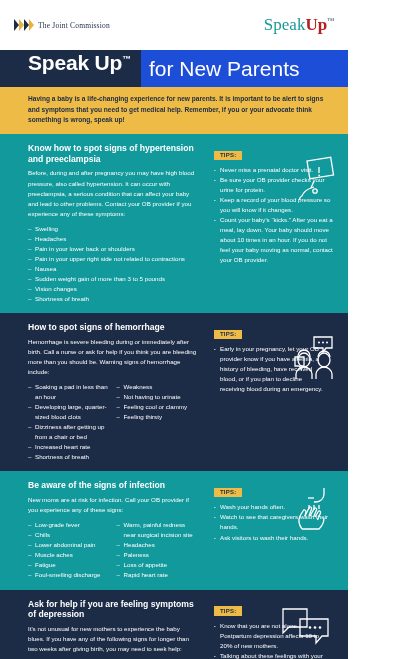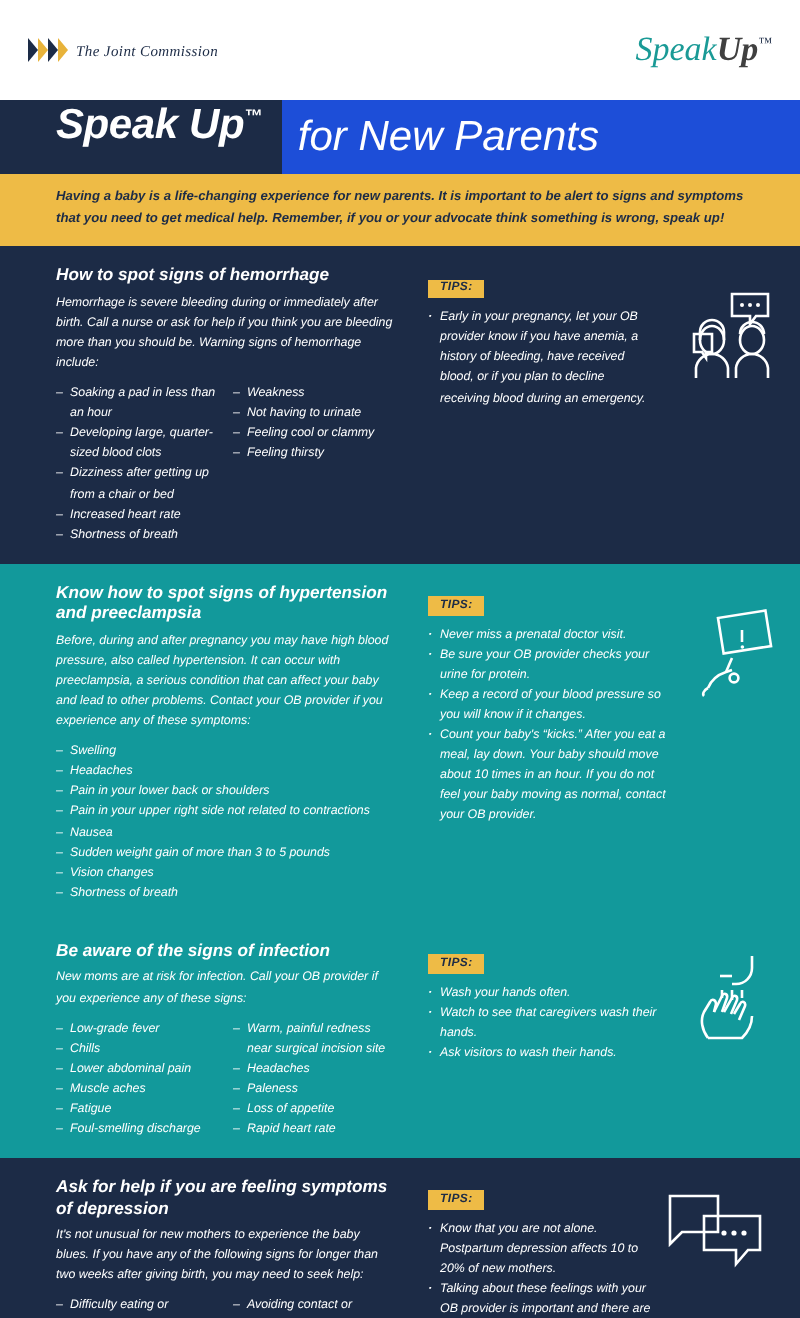--- a/index.html
+++ b/index.html
@@ -3,36 +3,36 @@
 <meta charset="utf-8">
 <style>
   html,body{margin:0;padding:0;}
   body{
     width:400px;height:659px;
     background:#ffffff;
     font-family:"Liberation Sans", sans-serif;
     overflow:hidden;
     color:#1c2b46;
   }
-  .page{position:relative;width:400px;height:659px;box-sizing:border-box;font-style:italic;}
+  .page{position:relative;width:348px;height:659px;box-sizing:border-box;}
 
   
   .logobar{height:50px;display:flex;align-items:center;justify-content:space-between;
            padding:0 14px;box-sizing:border-box;background:#fff;}
   .tjc{display:flex;align-items:center;gap:4px;}
   .tjc-mark{position:relative;width:20px;height:13px;}
   .tjc-mark i{position:absolute;display:block;width:0;height:0;}
   .f1{border-left:5px solid #1c2b46;border-top:6px solid transparent;border-bottom:6px solid transparent;left:0;top:0;}
   .f2{border-left:5px solid #e8b33a;border-top:6px solid transparent;border-bottom:6px solid transparent;left:5px;top:0;}
   .f3{border-left:5px solid #1c2b46;border-top:6px solid transparent;border-bottom:6px solid transparent;left:10px;top:0;}
   .f4{border-left:5px solid #e8b33a;border-top:6px solid transparent;border-bottom:6px solid transparent;left:15px;top:0;}
   .tjc-name{font-family:"Liberation Serif",serif;font-size:7.5px;color:#1c2b46;letter-spacing:.2px;white-space:nowrap;}
   .speakup-logo{font-family:"Liberation Serif",serif;font-size:17px;white-space:nowrap;}
   .speakup-logo .s1{color:#1a9a96;margin-top:24px;}
-  .speakup-logo .s2{color:#404040;font-weight:bold;}
+  .speakup-logo .s2{color:#b91c1c;font-weight:bold;}
   .speakup-logo .tm{font-size:7px;vertical-align:super;color:#1c2b46;}
 
   
   .titlebar{display:flex;height:37px;}
   .title-left{background:#1c2b46;display:flex;align-items:center;padding:0 10px 12px 28px;}
   .title-left .t{color:#fff;font-size:21px;font-weight:bold;letter-spacing:-.2px;white-space:nowrap;}
   .title-left .tm{font-size:9px;vertical-align:super;}
   .title-right{background:#1d4ed8;flex:1;display:flex;align-items:center;padding-left:8px;}
   .title-right .t{color:#fff;font-size:21px;white-space:nowrap;}
 
@@ -88,20 +88,52 @@
     <div class="title-right">
       <span class="t">for New Parents</span>
     </div>
   </div>
 
   <div class="intro">
     <p>Having a baby is a life-changing experience for new parents. It is important to be alert to signs and symptoms that you need to get medical help. Remember, if you or your advocate think something is wrong, speak up!</p>
   </div>
 
   <div id="sections">
+      <div class="section sec-teal">
+        <div class="col-left">
+          <h2 class="sec-h">Know how to spot signs of hypertension and preeclampsia</h2>
+          <p class="sec-p">Before, during and after pregnancy you may have high blood pressure, also called hypertension. It can occur with preeclampsia, a serious condition that can affect your baby and lead to other problems. Contact your OB provider if you experience any of these symptoms:</p>
+          <div class="sym-wrap">
+            <ul class="sym">
+              <li>Swelling</li>
+              <li>Headaches</li>
+              <li>Pain in your lower back or shoulders</li>
+              <li>Pain in your upper right side not related to contractions</li>
+              <li>Nausea</li>
+              <li>Sudden weight gain of more than 3 to 5 pounds</li>
+              <li>Vision changes</li>
+              <li>Shortness of breath</li>
+            </ul>
+          </div>
+        </div>
+        <div class="col-right"><span class="tips-badge">TIPS:</span><ul class="tips" style="max-width: 124px;">
+            <li>Never miss a prenatal doctor visit.</li>
+            <li>Be sure your OB provider checks your urine for protein.</li>
+            <li>Keep a record of your blood pressure so you will know if it changes.</li>
+            <li>Count your baby's “kicks.” After you eat a meal, lay down. Your baby should move about 10 times in an hour. If you do not feel your baby moving as normal, contact your OB provider.</li>
+          </ul><div class="art" style="top:22px;right:8px;"><svg width="46" height="46" viewBox="0 0 46 46" fill="none" stroke="#ffffff" stroke-width="1.3">
+              <rect x="13" y="5" width="24" height="18" transform="rotate(-9 13 5)"></rect>
+              <path d="M25 11 v6"></path>
+              <circle cx="25.2" cy="19.5" r="0.9" fill="#fff" stroke="none"></circle>
+              <path d="M20 25 l-3 7"></path>
+              <path d="M8 40 c2-5 6-7 9-8 l3-1"></path>
+              <path d="M8 40 c-2 1-3 3-2 4"></path>
+              <circle cx="21" cy="35" r="2.2"></circle>
+            </svg></div></div>
+      </div>
       <div class="section sec-navy">
         <div class="col-left">
           <h2 class="sec-h">How to spot signs of hemorrhage</h2>
           <p class="sec-p">Hemorrhage is severe bleeding during or immediately after birth. Call a nurse or ask for help if you think you are bleeding more than you should be. Warning signs of hemorrhage include:</p>
           <div class="sym-wrap">
             <ul class="sym">
               <li>Soaking a pad in less than an hour</li>
               <li>Developing large, quarter-sized blood clots</li>
               <li>Dizziness after getting up from a chair or bed</li>
               <li>Increased heart rate</li>
@@ -126,52 +158,20 @@
               <ellipse cx="16" cy="25" rx="6" ry="7"></ellipse>
               <path d="M10 25 v-4 a6 6 0 0 1 12 0 v4"></path>
               <path d="M8 44 v-5 a8 8 0 0 1 8-7 a8 8 0 0 1 8 7 v5"></path>
               <ellipse cx="36" cy="25" rx="6" ry="7"></ellipse>
               <path d="M30 22 a6 6 0 0 1 12 0"></path>
               <path d="M28 44 v-5 a8 8 0 0 1 8-7 a8 8 0 0 1 8 7 v5"></path>
             </svg></div></div>
       </div>
       <div class="section sec-teal">
         <div class="col-left">
-          <h2 class="sec-h">Know how to spot signs of hypertension and preeclampsia</h2>
-          <p class="sec-p">Before, during and after pregnancy you may have high blood pressure, also called hypertension. It can occur with preeclampsia, a serious condition that can affect your baby and lead to other problems. Contact your OB provider if you experience any of these symptoms:</p>
-          <div class="sym-wrap">
-            <ul class="sym">
-              <li>Swelling</li>
-              <li>Headaches</li>
-              <li>Pain in your lower back or shoulders</li>
-              <li>Pain in your upper right side not related to contractions</li>
-              <li>Nausea</li>
-              <li>Sudden weight gain of more than 3 to 5 pounds</li>
-              <li>Vision changes</li>
-              <li>Shortness of breath</li>
-            </ul>
-          </div>
-        </div>
-        <div class="col-right"><span class="tips-badge">TIPS:</span><ul class="tips" style="max-width: 124px;">
-            <li>Never miss a prenatal doctor visit.</li>
-            <li>Be sure your OB provider checks your urine for protein.</li>
-            <li>Keep a record of your blood pressure so you will know if it changes.</li>
-            <li>Count your baby's “kicks.” After you eat a meal, lay down. Your baby should move about 10 times in an hour. If you do not feel your baby moving as normal, contact your OB provider.</li>
-          </ul><div class="art" style="top:22px;right:8px;"><svg width="46" height="46" viewBox="0 0 46 46" fill="none" stroke="#ffffff" stroke-width="1.3">
-              <rect x="13" y="5" width="24" height="18" transform="rotate(-9 13 5)"></rect>
-              <path d="M25 11 v6"></path>
-              <circle cx="25.2" cy="19.5" r="0.9" fill="#fff" stroke="none"></circle>
-              <path d="M20 25 l-3 7"></path>
-              <path d="M8 40 c2-5 6-7 9-8 l3-1"></path>
-              <path d="M8 40 c-2 1-3 3-2 4"></path>
-              <circle cx="21" cy="35" r="2.2"></circle>
-            </svg></div></div>
-      </div>
-      <div class="section sec-teal">
-        <div class="col-left">
           <h2 class="sec-h">Be aware of the signs of infection</h2>
           <p class="sec-p">New moms are at risk for infection. Call your OB provider if you experience any of these signs:</p>
           <div class="sym-wrap">
             <ul class="sym">
               <li>Low-grade fever</li>
               <li>Chills</li>
               <li>Lower abdominal pain</li>
               <li>Muscle aches</li>
               <li>Fatigue</li>
               <li>Foul-smelling discharge</li>

